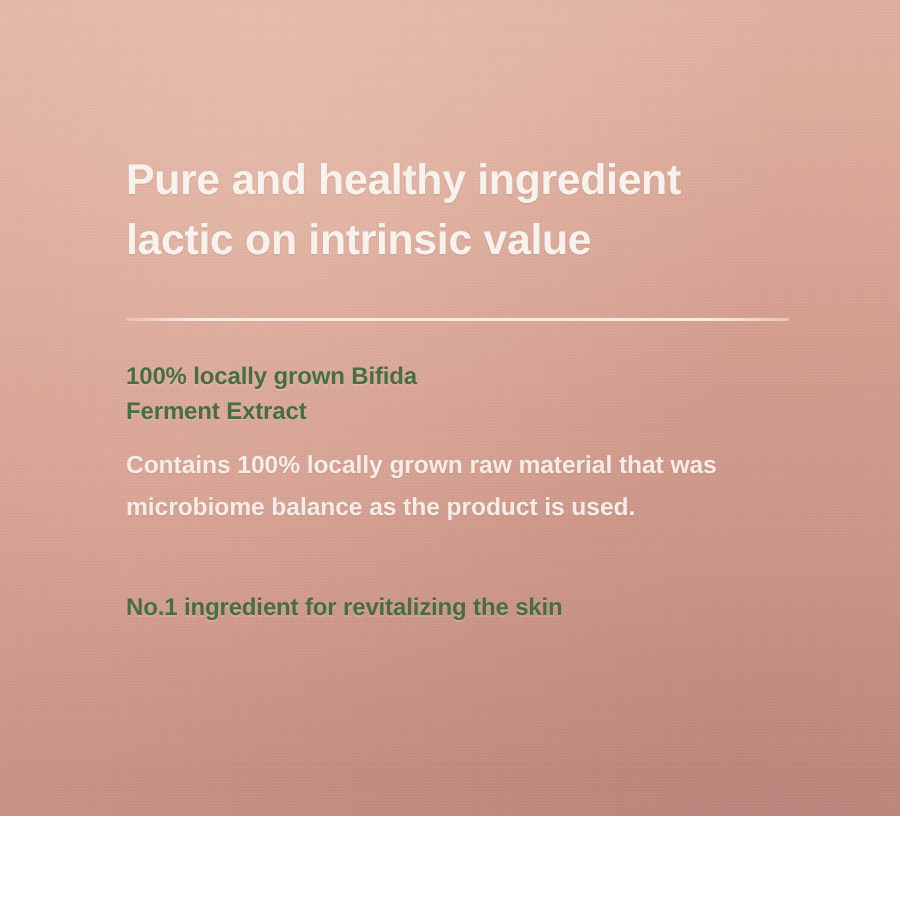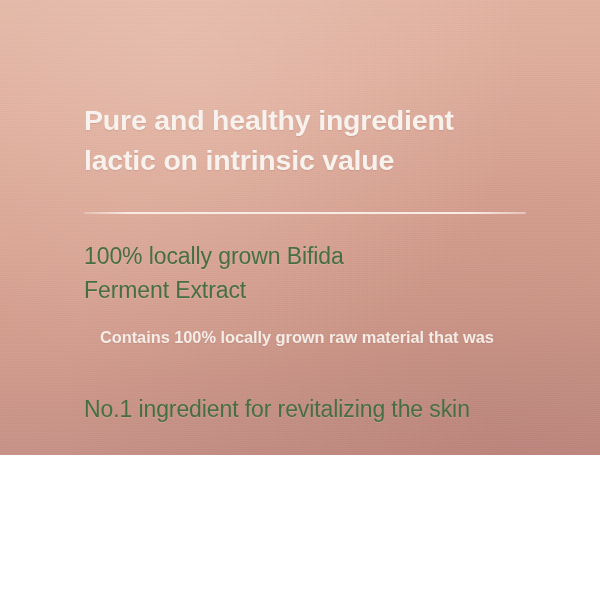--- a/index.html
+++ b/index.html
@@ -11,21 +11,21 @@
     width: 600px;
     height: 600px;
     overflow: hidden;
     font-family: "Liberation Sans", sans-serif;
     -webkit-font-smoothing: antialiased;
   }
 
   .panel {
     position: relative;
     width: 600px;
-    height: 455px;
+    height: 544px;
     box-sizing: border-box;
     background: linear-gradient(
         175deg,
         #e3b5a4 0%,
         #e0ad9c 22%,
         #dba493 46%,
         #d39c8d 70%,
         #c99287 88%,
         #c48c83 100%);
     overflow: hidden;
@@ -89,33 +89,33 @@
   
   .section {
     margin-top: 26px;
   }
   .section.second {
     margin-top: 42px;
   }
 
   .sub-heading {
     margin: 0 0 9px 0;
-    font-size: 23px;
-    font-weight: 400;
+    font-size: 16px;
+    font-weight: 700;
     line-height: 1.46;
     letter-spacing: -0.1px;
     color: #466e45;
     text-shadow: 0 1px 0 rgba(255,240,232,0.16);
   }
   .sub-heading .line {
     display: block;
   }
 
   .body-text {
-    margin: 16px;
+    margin: 0;
     font-size: 16.4px;
     font-weight: 600;
     line-height: 1.72;
     letter-spacing: -0.05px;
     color: #f3ece7;
     text-shadow: 0 1px 1px rgba(150,95,80,0.20);
   }
   .body-text .line {
     display: block;
   }
@@ -133,20 +133,21 @@
 
     <div class="divider"></div>
 
     <div class="section first">
       <h2 class="sub-heading">
         <span class="line">100% locally grown Bifida</span>
         <span class="line">Ferment Extract</span>
       </h2>
       <p class="body-text">
         <span class="line">Contains 100% locally grown raw material that was</span>
+        <span class="line">microbiome balance as the product is used.</span>
       </p>
     </div>
 
     <div class="section second">
       <h2 class="sub-heading">
         <span class="line">No.1 ingredient for revitalizing the skin</span>
       </h2>
     </div>
 
   </div>

